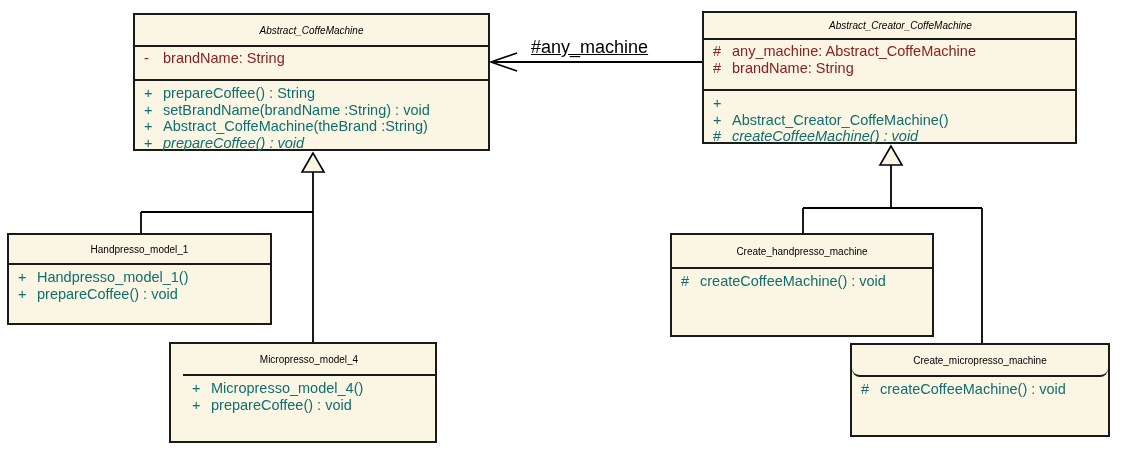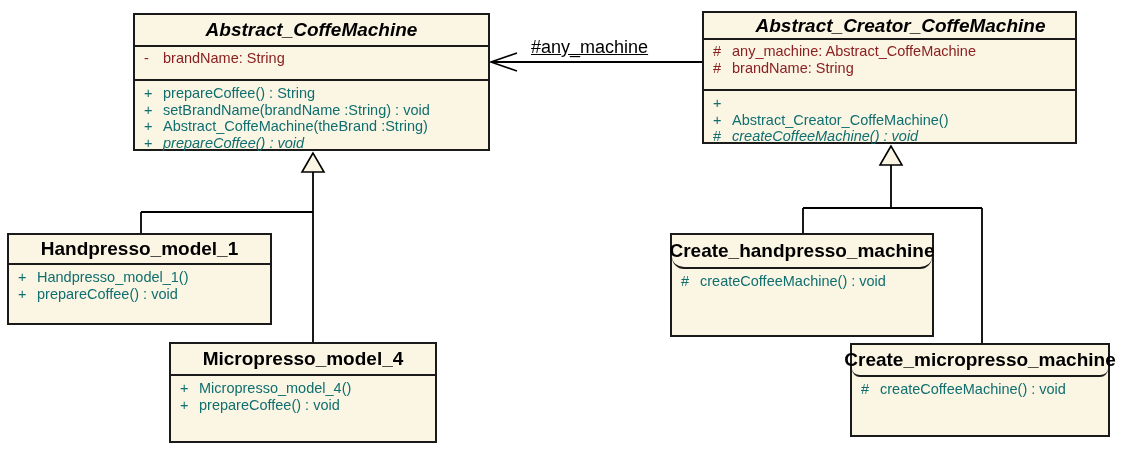--- a/index.html
+++ b/index.html
@@ -38,22 +38,22 @@
     border: 2px solid var(--border, #1A1A1A);
     display: flex;
     flex-direction: column;
   }
   .uml-title {
     flex: none;
     border-bottom: 2px solid var(--border, #1A1A1A);
     display: flex;
     align-items: center;
     justify-content: center;
-    font-weight: bold;
-    font-size: 19px;
+    font-weight: normal;
+    font-size: 10px;
     color: var(--title-text, #000);
     white-space: nowrap;
   }
   .uml-title.italic { font-style: italic; }
   .uml-attrs {
     flex: none;
     border-bottom: 2px solid var(--border, #1A1A1A);
     padding-top: 3px;
   }
   .uml-methods { flex: 1; padding-top: 4px; }
@@ -166,36 +166,36 @@
         <span class="vis">+</span>
         <span class="txt">Handpresso_model_1()</span>
       </div>
       <div class="row meth">
         <span class="vis">+</span>
         <span class="txt">prepareCoffee() : void</span>
       </div>
     </div>
   </div>
 
-  <div class="uml-class" style="left:169px; top:342px; width:268px; height:101px;">
+  <div class="uml-class" style="left:169px; top:342px; width:268px; height:101px;padding-left:12px;">
     <div class="uml-title" style="height:30px;">Micropresso_model_4</div>
     <div class="uml-methods">
       <div class="row meth">
         <span class="vis">+</span>
         <span class="txt">Micropresso_model_4()</span>
       </div>
       <div class="row meth">
         <span class="vis">+</span>
         <span class="txt">prepareCoffee() : void</span>
       </div>
     </div>
   </div>
 
   <div class="uml-class" style="left:670px; top:233px; width:264px; height:104px;">
-    <div class="uml-title" style="height:32px;border-radius:12px;">Create_handpresso_machine</div>
+    <div class="uml-title" style="height:32px;">Create_handpresso_machine</div>
     <div class="uml-methods">
       <div class="row meth">
         <span class="vis">#</span>
         <span class="txt">createCoffeeMachine() : void</span>
       </div>
     </div>
   </div>
 
   <div class="uml-class" style="left:850px; top:343px; width:260px; height:94px;">
     <div class="uml-title" style="height:30px;border-radius:8px;">Create_micropresso_machine</div>

